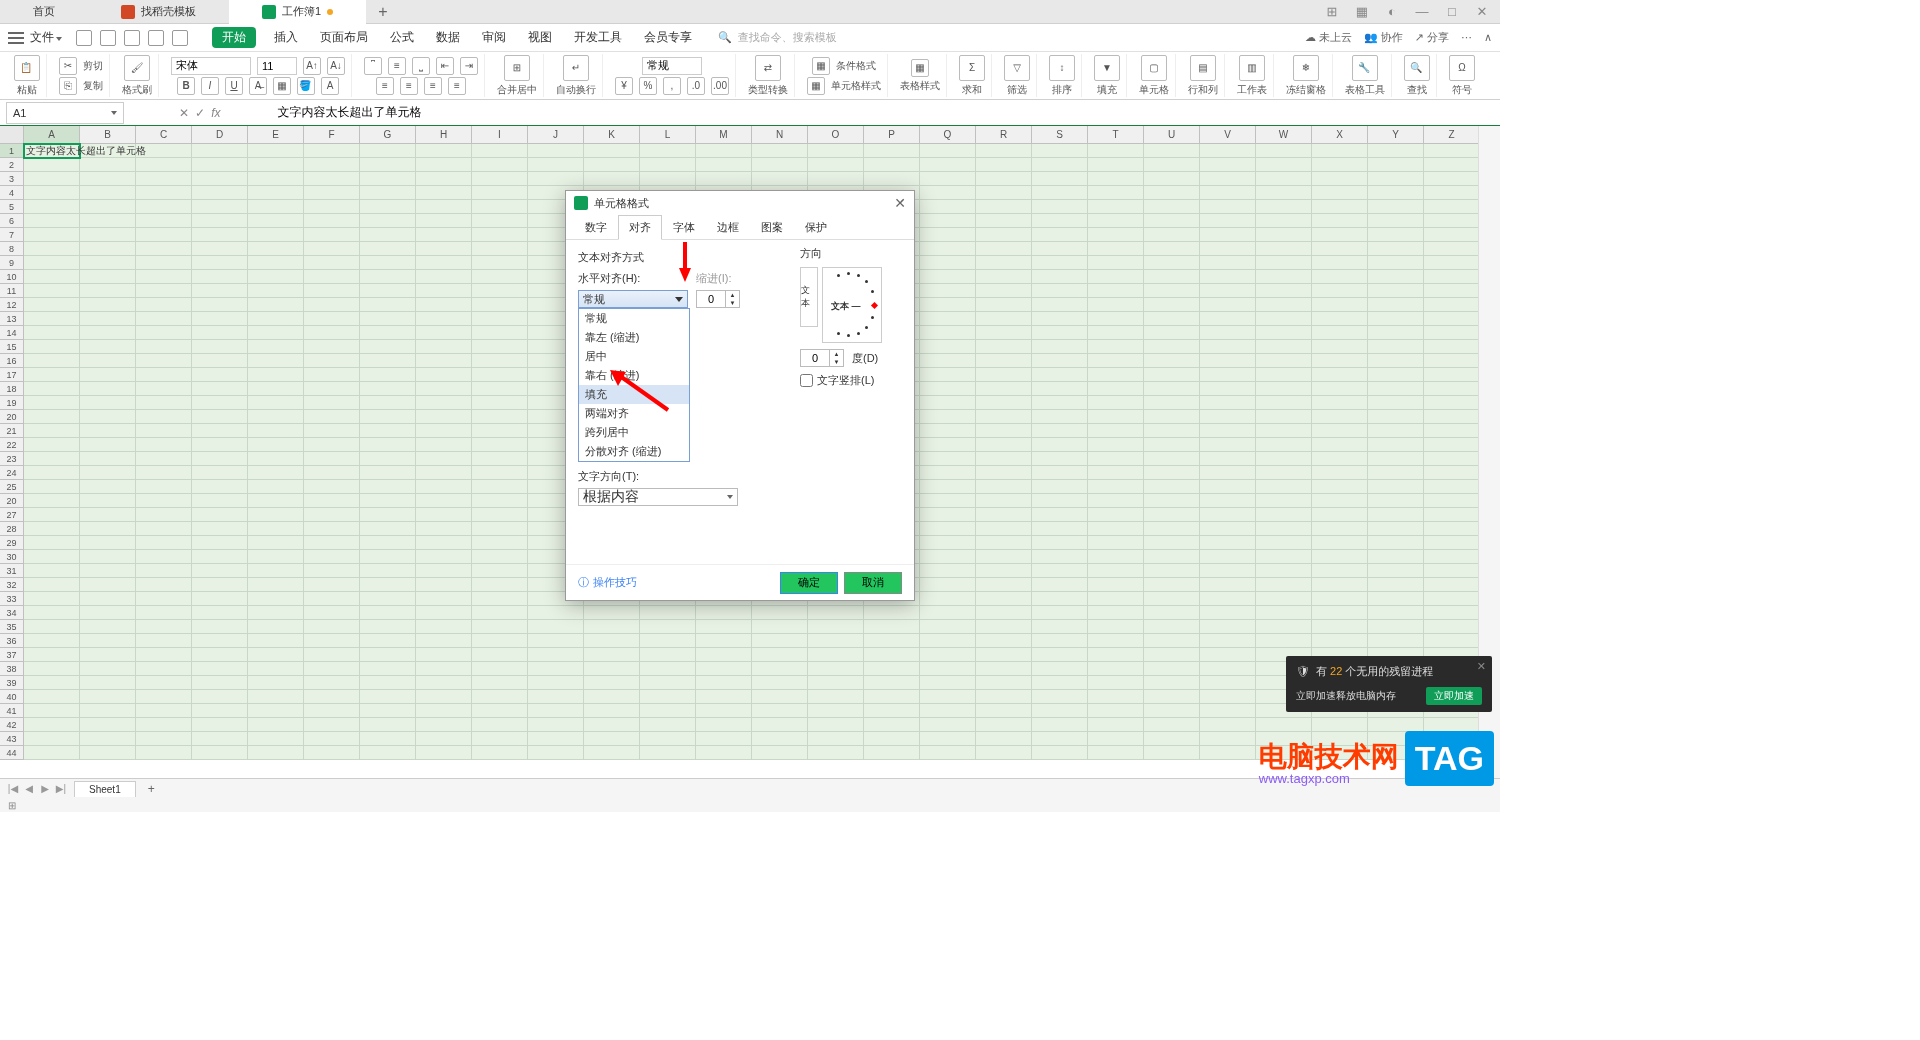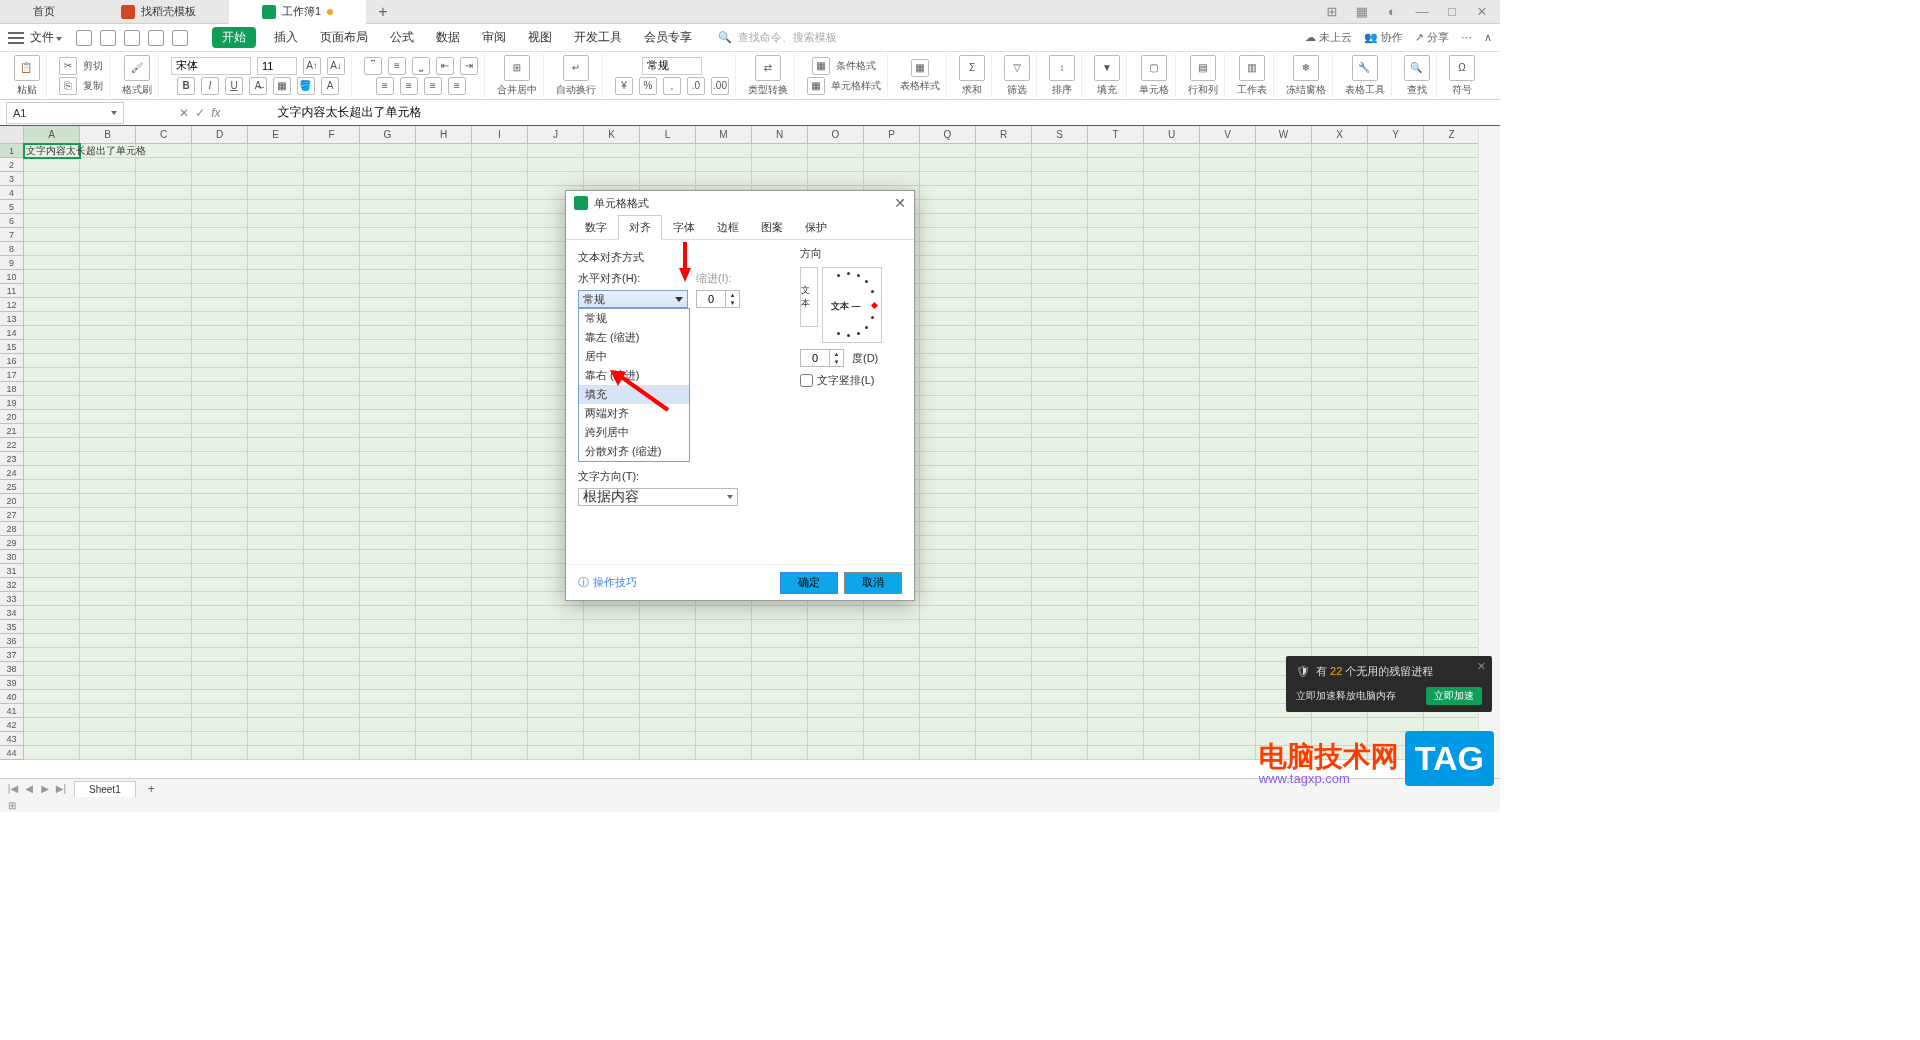--- a/index.html
+++ b/index.html
@@ -93,21 +93,21 @@
 .orient-vert { width: 18px; height: 60px; border: 1px solid #ccc; display: flex; flex-direction: column; align-items: center; justify-content: center; font-size: 9px; padding: 2px 0; }
 .orient-dial { width: 60px; height: 76px; border: 1px solid #ccc; position: relative; font-weight: bold; }
 .dial-dot { position: absolute; width: 3px; height: 3px; background: #333; border-radius: 50%; }
 .dial-red { position: absolute; width: 5px; height: 5px; background: red; transform: rotate(45deg); }
 .dial-text { position: absolute; left: 8px; top: 32px; font-size: 9px; }
 .dir-combo { width: 160px; height: 18px; border: 1px solid #bbb; display: flex; align-items: center; padding: 0 4px; font-size: 14px; cursor: pointer; }
 .dir-combo .arrow { margin-left: auto; }
 .checkbox-row { display: flex; align-items: center; gap: 4px; font-size: 11px; margin-top: 6px; }
 .dlg-footer { position: absolute; bottom: 0; left: 0; right: 0; height: 36px; display: flex; align-items: center; padding: 0 12px; border-top: 1px solid #eee; }
 .tips-link { color: #3b82f6; font-size: 11px; display: flex; align-items: center; gap: 4px; cursor: pointer; }
-.dlg-btn { width: 58px; height: 22px; border: 1px solid #888; background: #0ea5e9; font-size: 11px; cursor: pointer; margin-left: 6px; }
+.dlg-btn { width: 58px; height: 22px; border: 1px solid #888; background: #22c55e; font-size: 11px; cursor: pointer; margin-left: 6px; }
 .dlg-btn.primary { border: 1px solid #3b82f6; }
 .dlg-footer .spacer { flex: 1; }
 
 
 .arrow-red { position: absolute; z-index: 200; pointer-events: none; }
 .arrow1 { left: 675px; top: 240px; width: 20px; height: 45px; }
 .arrow2 { left: 608px; top: 368px; width: 70px; height: 45px; }
 .arrow-line { stroke: #ff0000; stroke-width: 4; fill: none; }
 .arrow-head { fill: #ff0000; }
 

